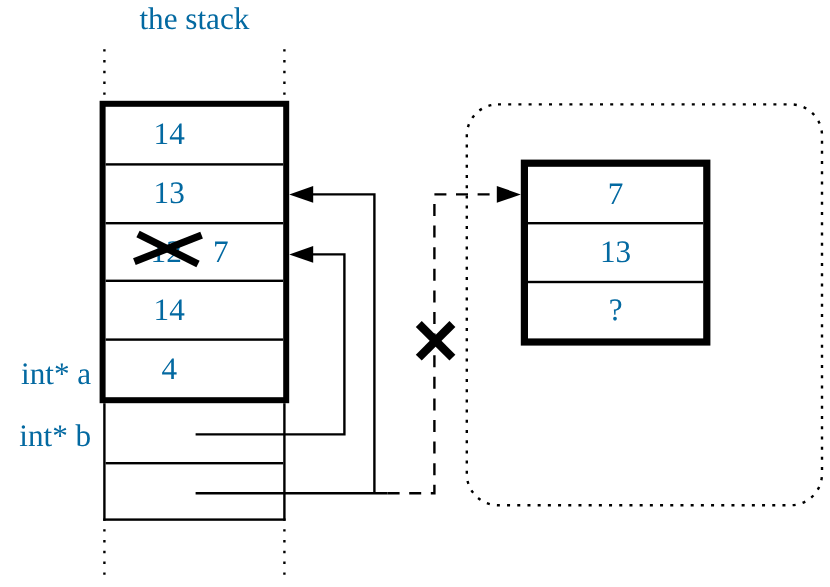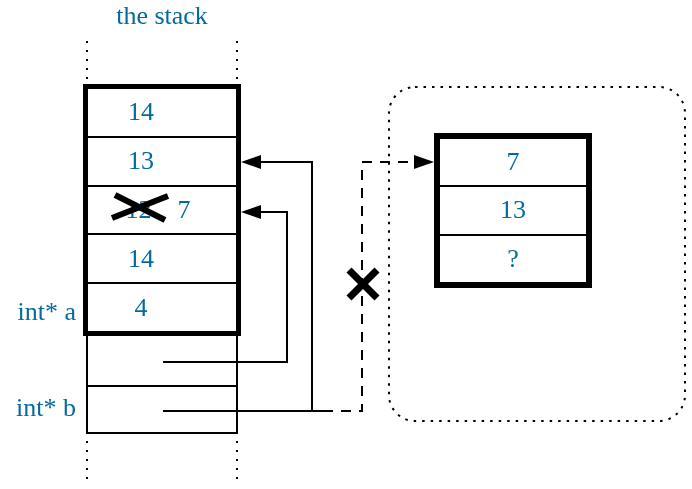--- a/index.html
+++ b/index.html
@@ -30,21 +30,21 @@
     position:absolute;left:86px;top:336px;width:152px;height:98px;
     border-left:2px solid #000;border-right:2px solid #000;border-bottom:2px solid #000;
     box-sizing:border-box;
   }
   .lower-divider{position:absolute;left:0;top:49px;width:100%;height:0;border-bottom:2px solid #000;}
   .ptr-label{
     position:absolute;left:0;width:76px;text-align:right;
     font-size:26px;line-height:30px;white-space:nowrap;
   }
   .label-a{top:297px;}
-  .label-b{top:349px;margin-top:44px;}
+  .label-b{top:349px;}
   .label-c{top:396px;}
   svg.overlay{position:absolute;left:0;top:0;pointer-events:none;}
 </style>
 </head>
 <body>
 
 <div class="canvas">
 
   <div class="title title-stack">the stack</div>
 

